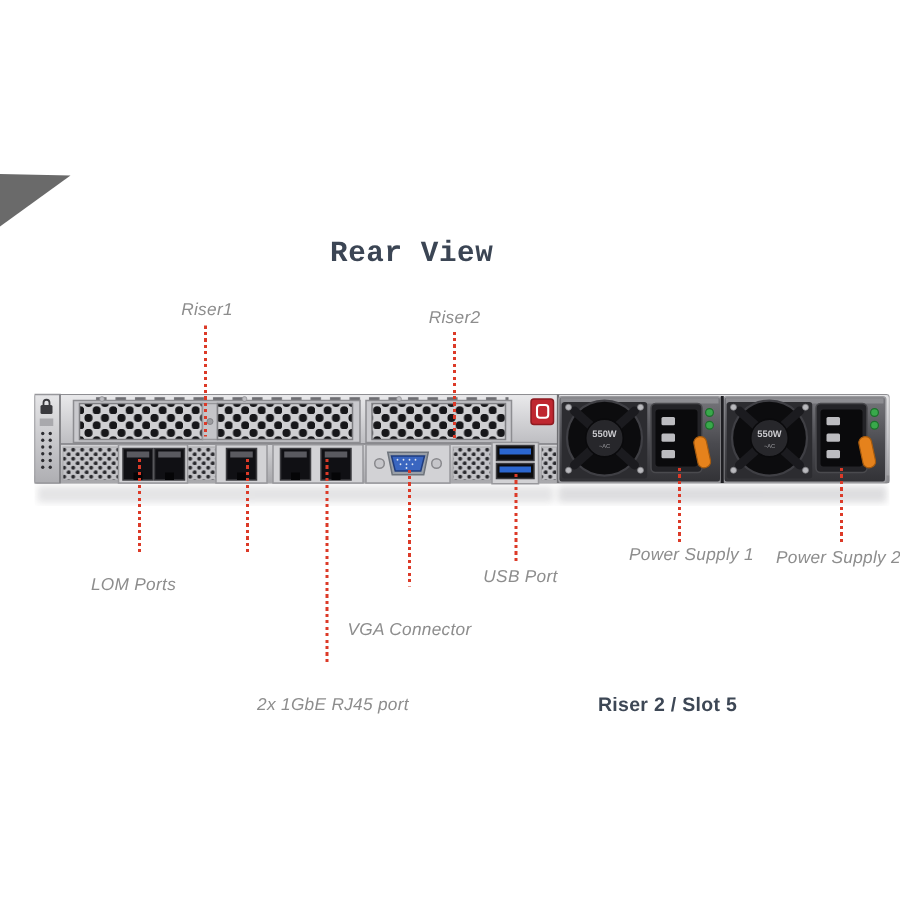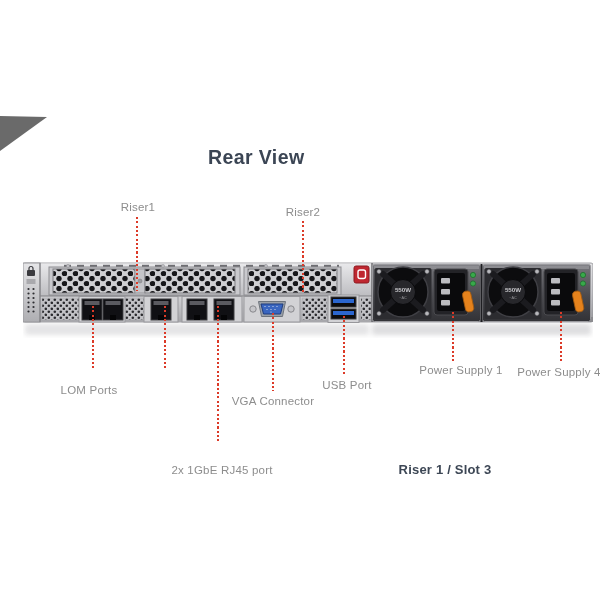--- a/index.html
+++ b/index.html
@@ -1,21 +1,21 @@
 <!DOCTYPE html>
 <html><head>
 <meta charset="utf-8">
 <style>
   html,body{margin:0;padding:0;background:#fff;}
   #canvas{position:relative;width:600px;height:600px;background:#ffffff;overflow:hidden;
           font-family:"Liberation Sans",sans-serif;}
-  .title{position:absolute;left:204px;top:142px;margin:4px;font-size:19.5px;font-weight:bold;
-         color:#3b4554;letter-spacing:.4px;}
+  .title{position:absolute;left:204px;top:142px;margin:16px;font-size:19.5px;font-weight:bold;
+         color:#3b4554;letter-spacing:.4px;font-family:Liberation Mono, monospace;}
   .callout{position:absolute;transform:translateX(-50%);font-size:11.5px;color:#8d8d8d;
-           white-space:nowrap;letter-spacing:.2px;z-index:6;}
+           white-space:nowrap;letter-spacing:.2px;z-index:6;font-style:italic;}
   .callout.wrap{white-space:normal;width:94px;line-height:15px;}
   .slotlabel{position:absolute;transform:translateX(-50%);font-size:13px;font-weight:bold;
              color:#3d4755;white-space:nowrap;letter-spacing:.2px;z-index:6;}
   .leader{position:absolute;width:2px;z-index:5;
           background-image:repeating-linear-gradient(to bottom,
             #dc3a28 0, #dc3a28 2.1px, rgba(220,58,40,0) 2.1px, rgba(220,58,40,0) 4.3px);}
   #corner-tri{position:absolute;left:0;top:114px;z-index:1;}
   #server-art{position:absolute;left:23px;top:256px;z-index:2;}
 </style>
 </head>
@@ -219,19 +219,19 @@
   <div class="leader" style="left:217px;top:306px;height:136px"></div>
   <div class="leader" style="left:272px;top:313px;height:78px"></div>
   <div class="leader" style="left:343px;top:316px;height:60px"></div>
   <div class="leader" style="left:452px;top:312px;height:51px"></div>
   <div class="leader" style="left:560px;top:312px;height:51px"></div>
 
   <div class="callout" style="left:138px;top:201px">Riser1</div>
   <div class="callout" style="left:303px;top:206px">Riser2</div>
   <div class="callout" style="left:89px;top:384px">LOM Ports</div>
   <div class="callout" style="left:222px;top:464px">2x 1GbE RJ45 port</div>
-  <div class="callout" style="left:273px;top:395px">VGA Connector</div>
+  <div class="callout" style="left:273px;top:414px">VGA Connector</div>
   <div class="callout" style="left:347px;top:379px">USB Port</div>
   <div class="callout" style="left:461px;top:364px">Power Supply 1</div>
-  <div class="callout" style="left:559px;top:366px">Power Supply 4</div>
-
-  <div class="slotlabel" style="left:445px;top:462px">Riser 1 / Slot 3</div>
+  <div class="callout" style="left:559px;top:366px">Power Supply 2</div>
+
+  <div class="slotlabel" style="left:445px;top:462px">Riser 2 / Slot 5</div>
 </div>
 
 </body></html>

